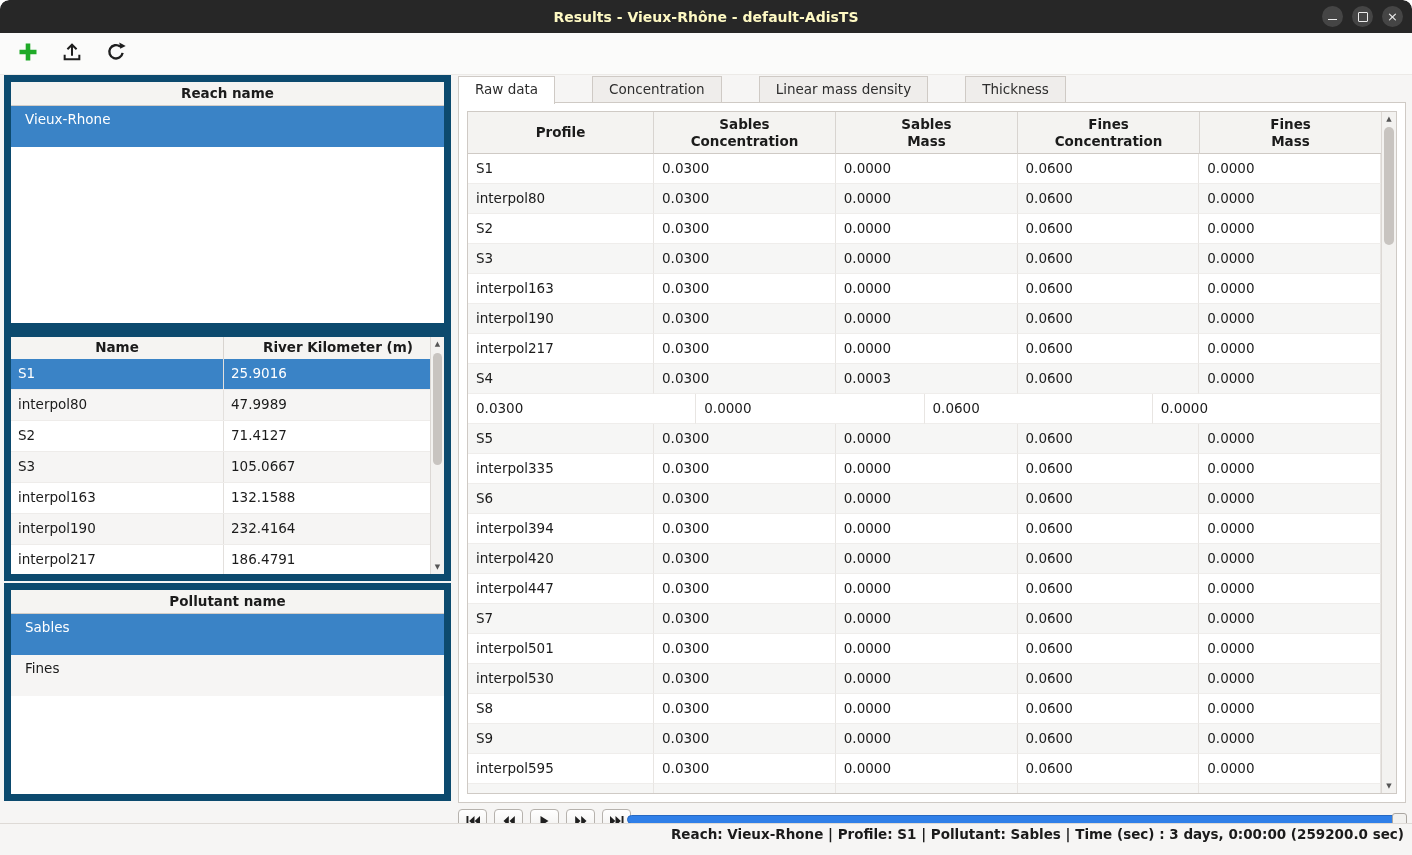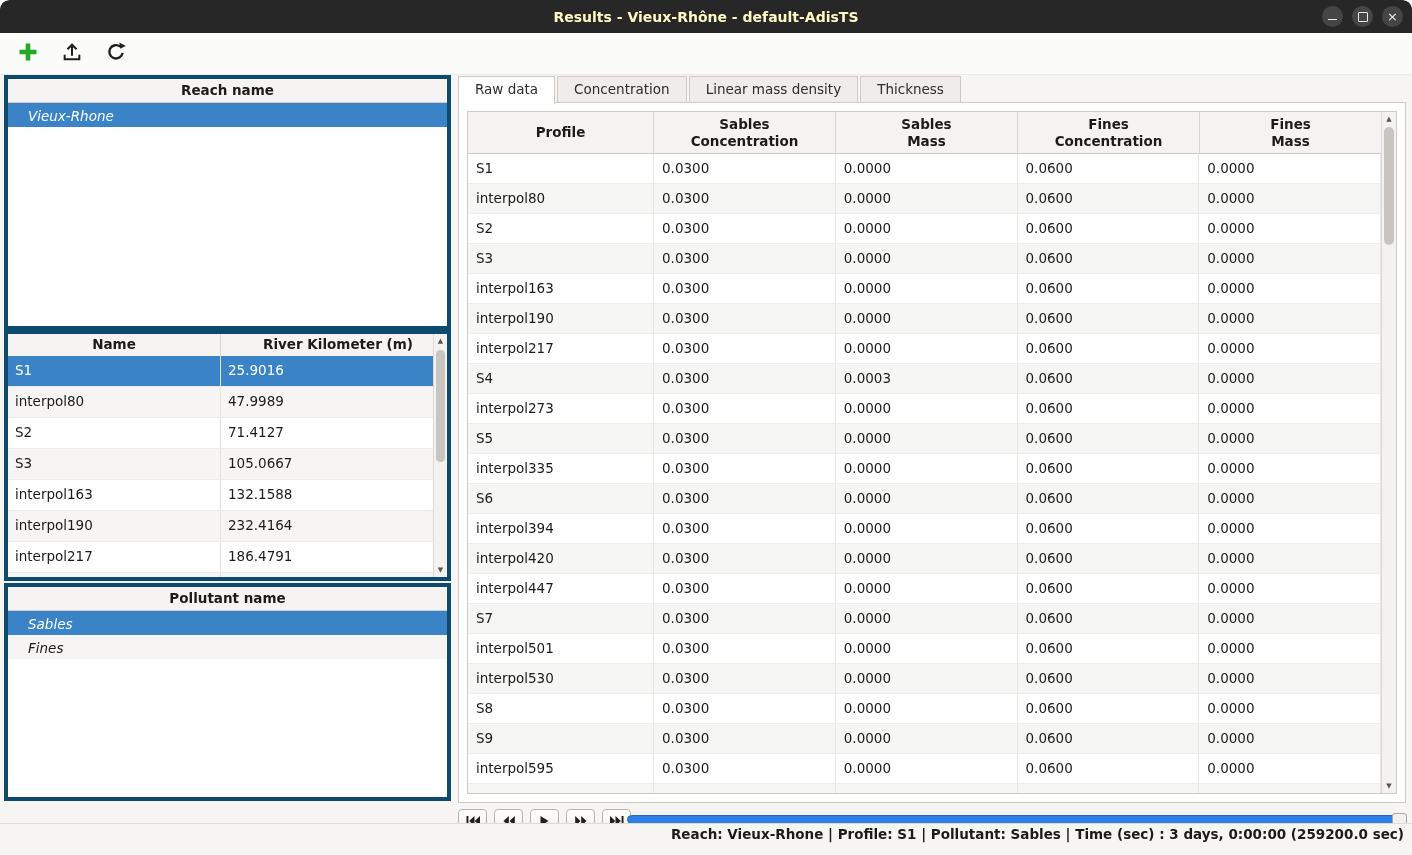--- a/index.html
+++ b/index.html
@@ -13,43 +13,43 @@
   .win-controls{position:absolute;right:9px;top:6px;display:flex;gap:9px;}
   .win-btn{width:21px;height:21px;border-radius:50%;background:#454545;color:#ececec;
            display:flex;align-items:center;justify-content:center;font-size:13px;line-height:1;cursor:default;}
   .max-glyph{width:8px;height:8px;border:1.4px solid #ececec;border-radius:1px;display:block;}
   .min-glyph{width:9px;height:1.6px;background:#ececec;display:block;margin-top:6px;}
   
   .toolbar{position:absolute;top:33px;left:0;right:0;height:42px;background:#fbfbfa;
            border-bottom:1px solid #eceae7;display:flex;align-items:center;padding-left:14px;gap:16px;box-sizing:border-box;}
   .tool-btn{width:28px;height:28px;display:flex;align-items:center;justify-content:center;cursor:default;}
   
-  .panel{position:absolute;left:4px;width:447px;background:#ffffff;border:4px solid #0c4a6e;box-sizing:border-box;overflow:hidden;}
+  .panel{position:absolute;left:4px;width:447px;background:#ffffff;border:7px solid #0c4a6e;box-sizing:border-box;overflow:hidden;}
   .panel-header{height:23px;line-height:22px;text-align:center;font-weight:bold;background:#f5f4f2;
                 border-bottom:1px solid #d2cdc8;}
-  .list-item{height:24px;line-height:26px;padding-left:20px;background:#ffffff;font-style:italic;}
+  .list-item{height:41px;line-height:26px;padding-left:14px;background:#ffffff;}
   .list-item.alt{background:#f6f5f4;}
   .selected{background:#3a83c6 !important;color:#ffffff;}
   
   .ptable-head{display:flex;height:22px;background:#f5f4f2;border-bottom:1px solid #cfcac5;font-weight:bold;gap:22px;}
   .ptable-head .ph{line-height:21px;text-align:center;box-sizing:border-box;border-right:1px solid #d8d4d0;}
   .ph.c1{width:213px;} .ph.c2{flex:1;border-right:none;}
   .ptable-body{position:absolute;top:22px;left:0;right:14px;bottom:0;overflow:hidden;}
   .prow{display:flex;height:30px;background:#ffffff;border-bottom:1px solid #eeecea;}
   .prow.alt{background:#f6f5f4;}
   .pcell{line-height:29px;padding-left:7px;box-sizing:border-box;overflow:hidden;}
   .pcell.c1{width:213px;border-right:1px solid #e3e0dd;}
   .pcell.c2{flex:1;}
   
   .vscroll{position:absolute;top:0;right:0;bottom:0;width:14px;background:#f3f2f0;border-left:1px solid #dcd8d4;box-sizing:border-box;}
   .sb-btn{height:14px;display:flex;align-items:center;justify-content:center;font-size:7px;color:#555;}
   .sb-btn.bottom{position:absolute;bottom:0;left:0;right:0;}
   .sb-thumb{position:absolute;left:2px;right:2px;background:#c8c4c0;border-radius:5px;}
   
-  .tabbar{position:absolute;left:458px;top:76px;height:27px;display:flex;}
+  .tabbar{position:absolute;left:458px;top:76px;height:27px;display:flex;gap:35px;}
   .tab{padding:0 16px;line-height:25px;background:#efedeb;border:1px solid #cfcac5;border-bottom:none;
        margin-right:2px;font-size:13.5px;color:#2d2d2d;height:25px;}
   .tab.active{background:#ffffff;height:27px;position:relative;z-index:3;font-weight:normal;}
   .content-frame{position:absolute;left:458px;top:102px;width:948px;height:701px;background:#ffffff;
                  border:1px solid #cfcac5;box-sizing:border-box;z-index:1;}
   .dtable{position:absolute;left:8px;top:8px;right:8px;bottom:8px;border:1px solid #cfcac5;box-sizing:border-box;overflow:hidden;}
   .dt-head{display:flex;height:42px;}
   .dt-h{flex:1;display:flex;align-items:center;justify-content:center;text-align:center;white-space:pre-line;
         font-weight:bold;background:#f4f3f1;border-right:1px solid #d8d4d0;border-bottom:1px solid #cfcac5;
         box-sizing:border-box;line-height:1.25;}
@@ -273,21 +273,20 @@
 
           <div class="dt-row alt">
             <div class="dt-cell c-prof">S4</div>
             <div class="dt-cell">0.0300</div>
             <div class="dt-cell">0.0003</div>
             <div class="dt-cell">0.0600</div>
             <div class="dt-cell">0.0000</div>
           </div>
 
           <div class="dt-row">
-            <div class="dt-cell c-prof">interpol273</div>
             <div class="dt-cell">0.0300</div>
             <div class="dt-cell">0.0000</div>
             <div class="dt-cell">0.0600</div>
             <div class="dt-cell">0.0000</div>
           </div>
 
           <div class="dt-row alt">
             <div class="dt-cell c-prof">S5</div>
             <div class="dt-cell">0.0300</div>
             <div class="dt-cell">0.0000</div>

